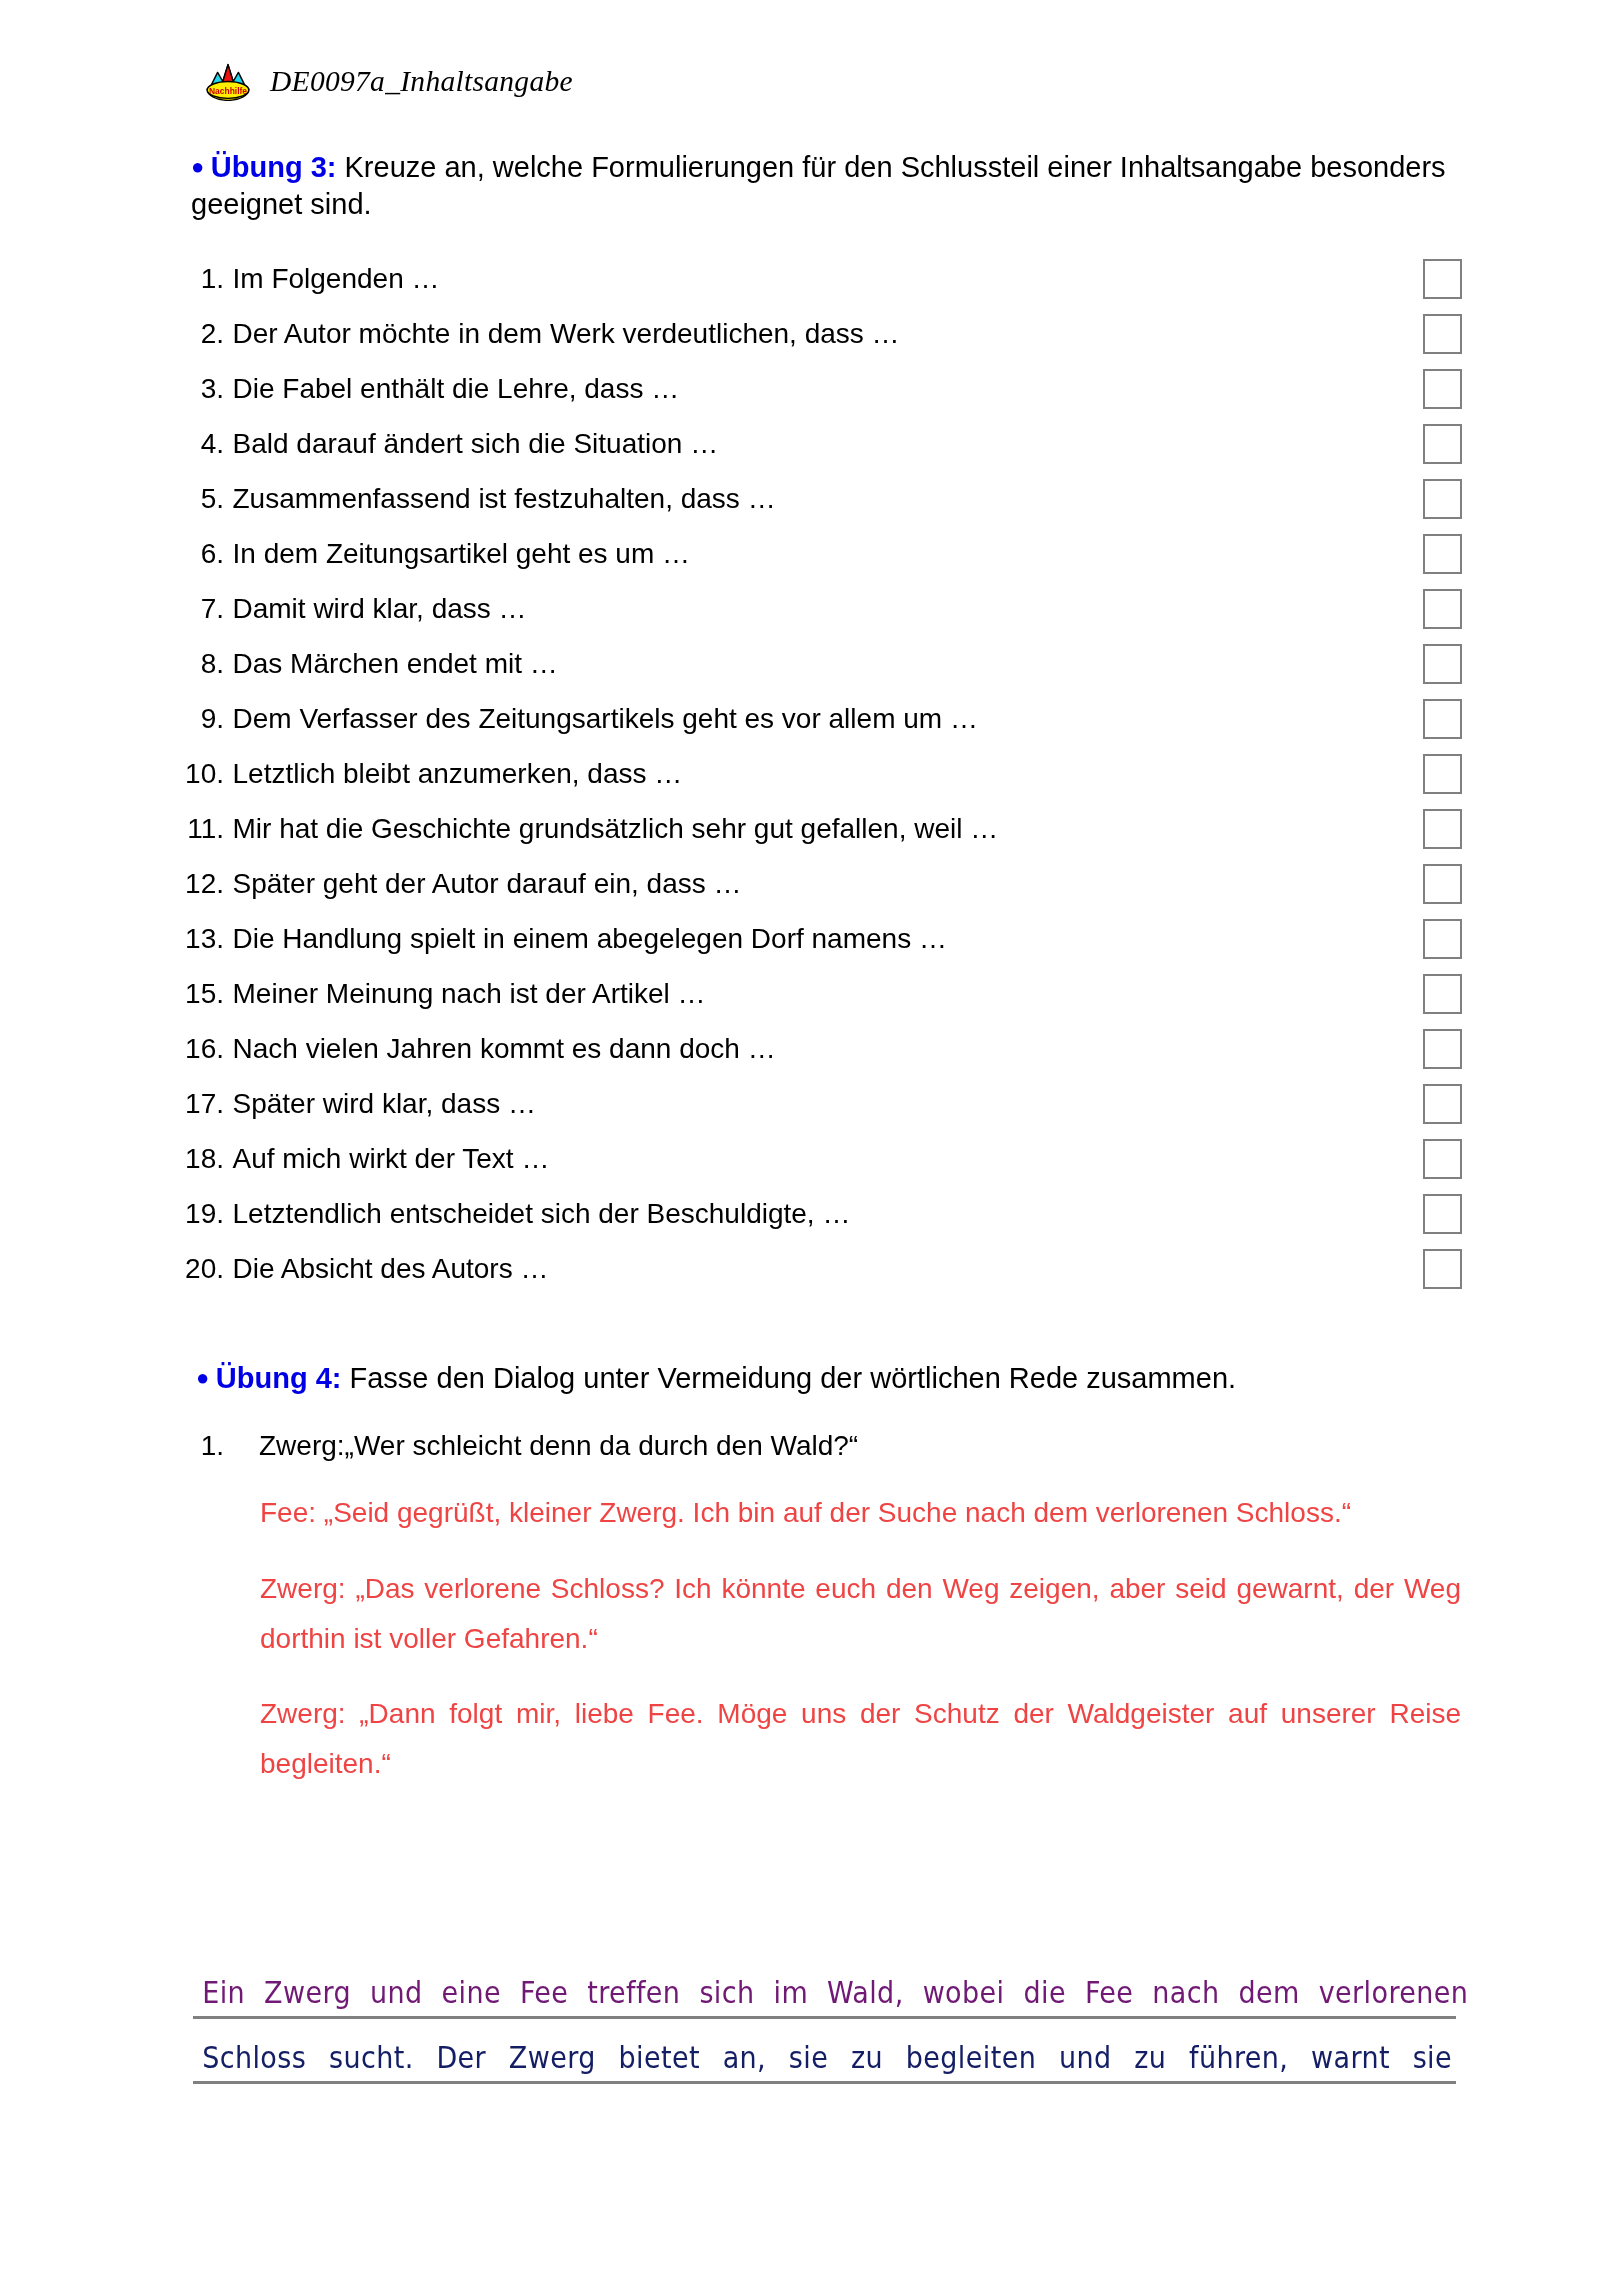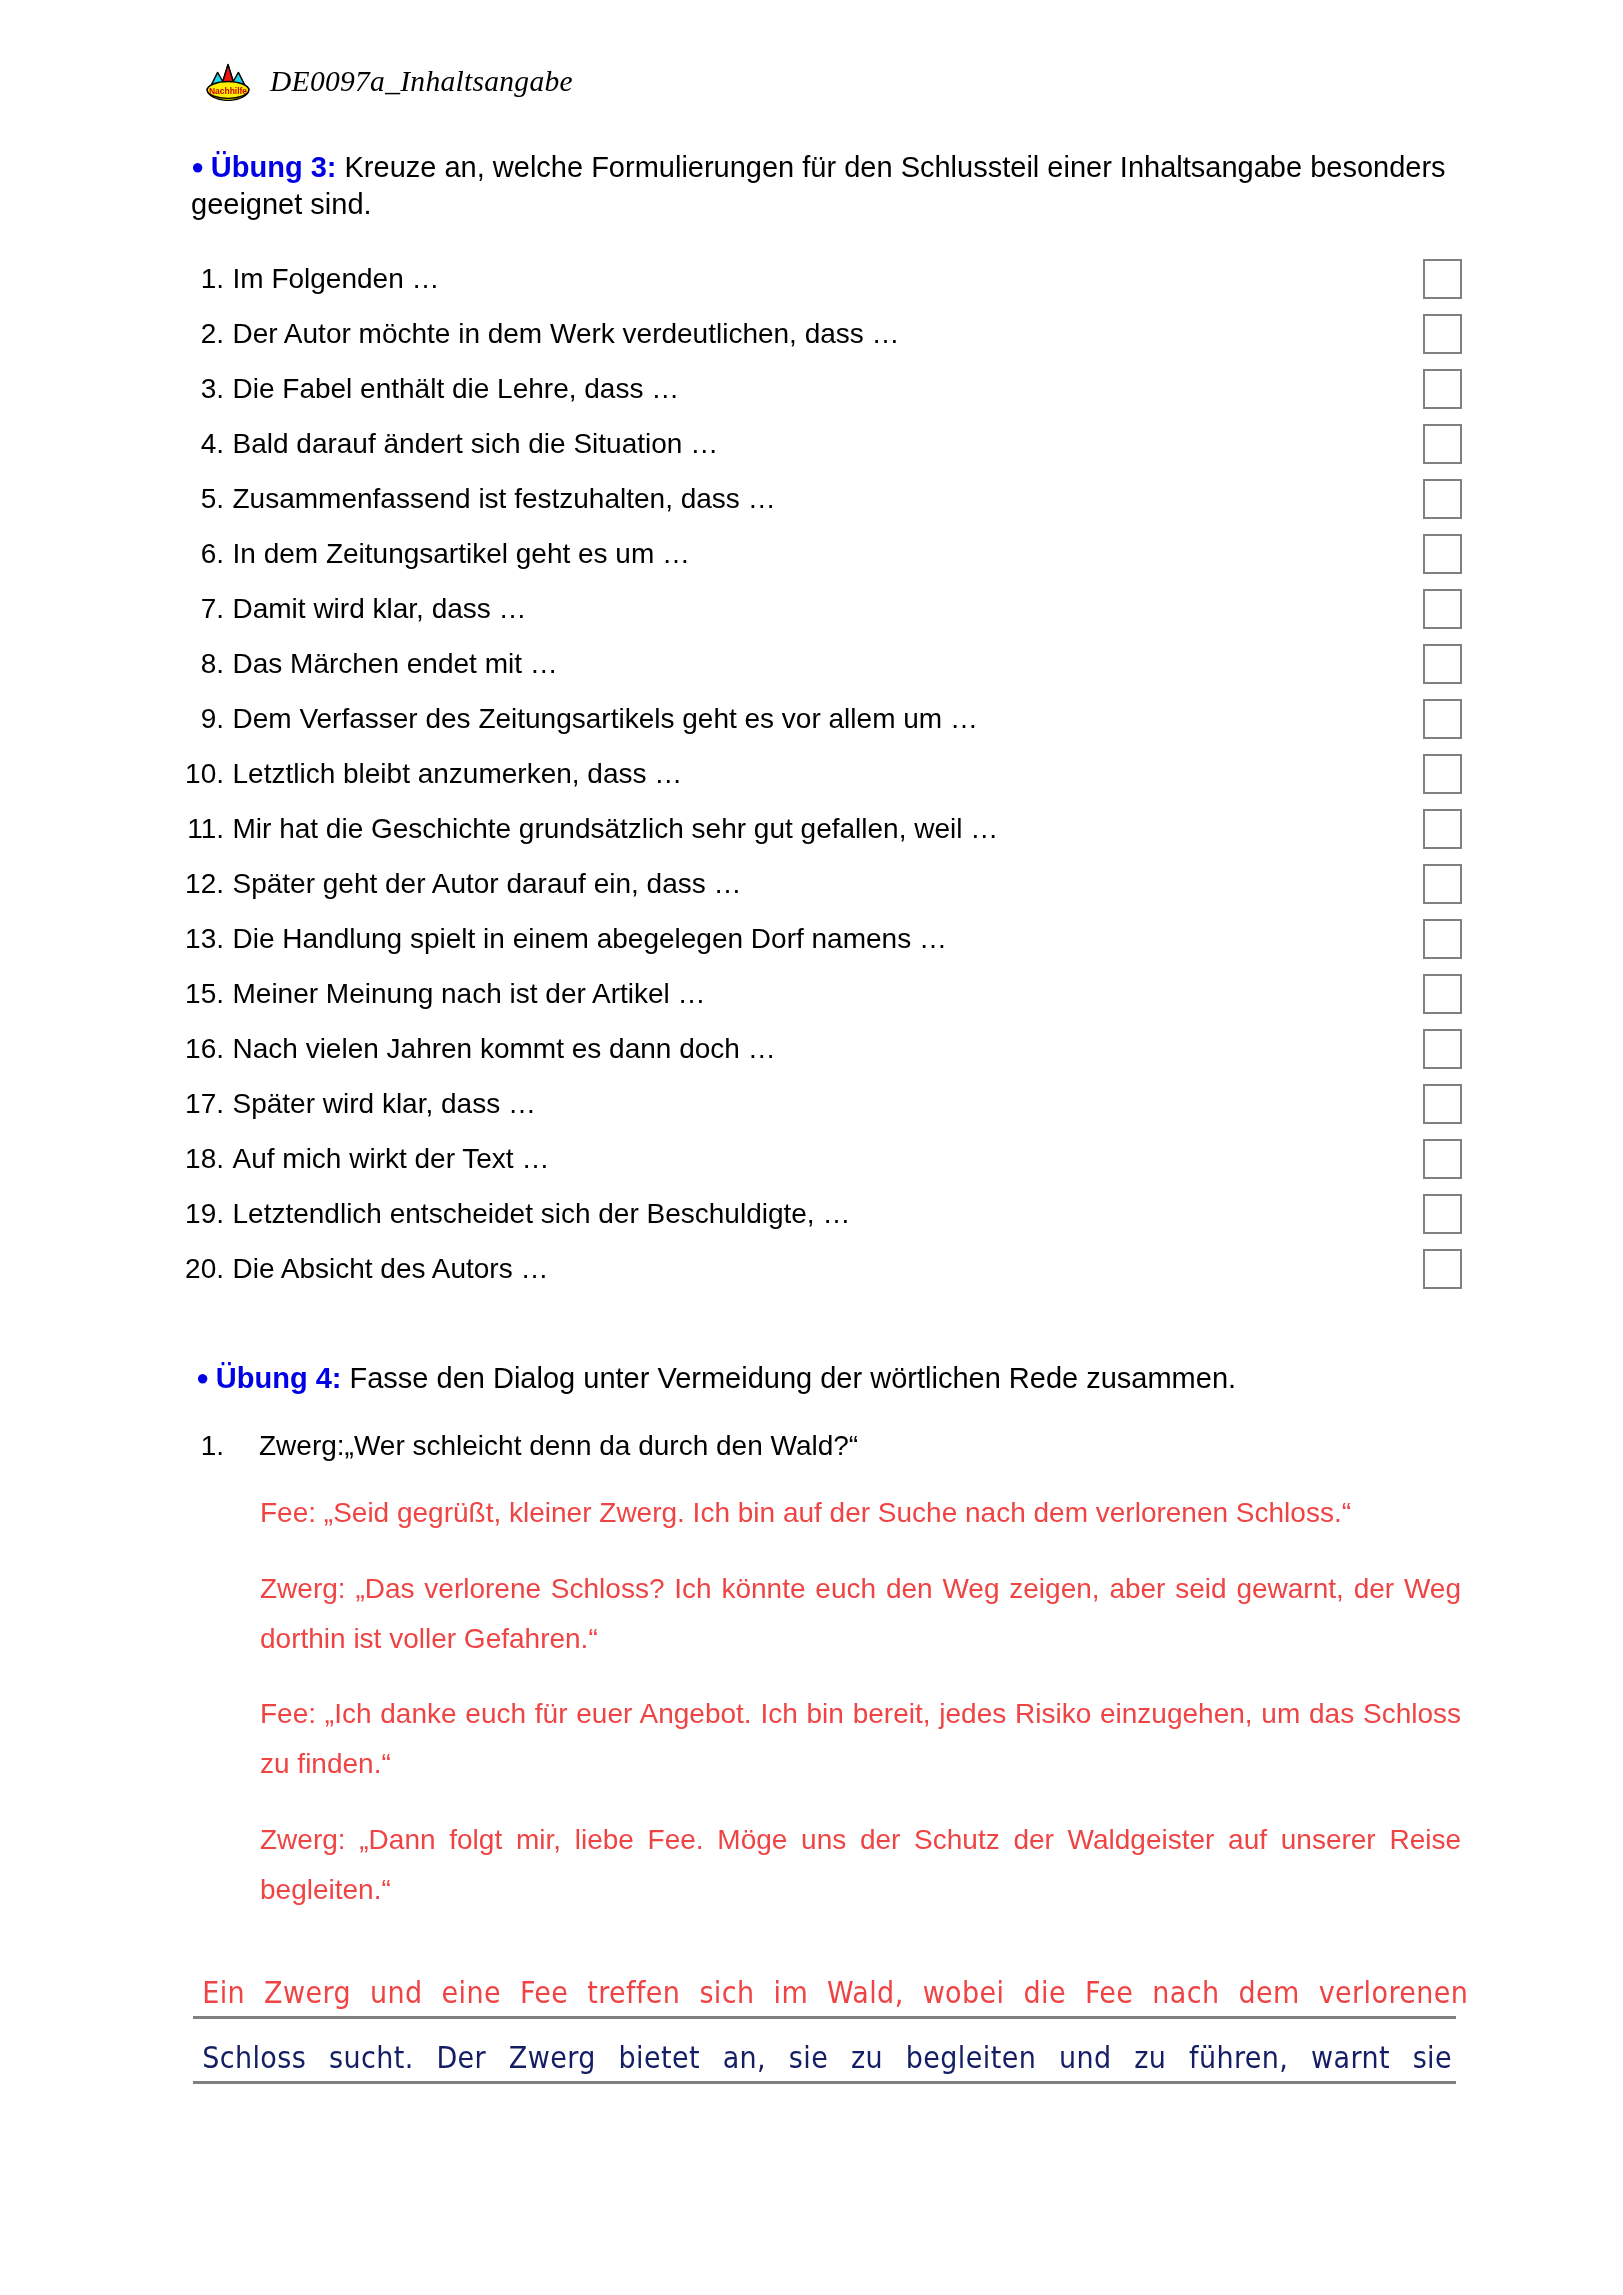--- a/index.html
+++ b/index.html
@@ -324,28 +324,27 @@
   <div class="dialog">
     <div class="dlg-first">
       <div class="dlg-first-num">1.</div>
       <div class="dlg-first-body">
         <span class="speaker">Zwerg:</span><span>„Wer schleicht denn da durch den Wald?“</span>
       </div>
     </div>
 
   <div class="dlg-para"><span class="speaker">Fee:</span><span> „Seid gegrüßt, kleiner Zwerg. Ich bin auf der Suche nach dem verlorenen Schloss.“</span></div>
       <div class="dlg-para"><span class="speaker">Zwerg:</span><span> „Das verlorene Schloss? Ich könnte euch den Weg zeigen, aber seid gewarnt, der Weg dorthin ist voller Gefahren.“</span></div>
-      <div class="dlg-para"><span class="speaker">Fee:</span><span> „Ich danke euch für euer Angebot. Ich bin bereit, jedes Risiko einzugehen, um das Schloss zu finden.“</span></div>
       <div class="dlg-para"><span class="speaker">Zwerg:</span><span> „Dann folgt mir, liebe Fee. Möge uns der Schutz der Waldgeister auf unserer Reise begleiten.“</span></div>
     </div>
 
   <div class="answers">
 
   <div class="ans-line">
-        <div class="ans-text spread" style="color: #ef4444; gap: 19px;">
+        <div class="ans-text spread" style="color: #701a75; gap: 19px;">
           <span>Ein</span>
           <span>Zwerg</span>
           <span>und</span>
           <span>eine</span>
           <span>Fee</span>
           <span>treffen</span>
           <span>sich</span>
           <span>im</span>
           <span>Wald,</span>
           <span>wobei</span>

